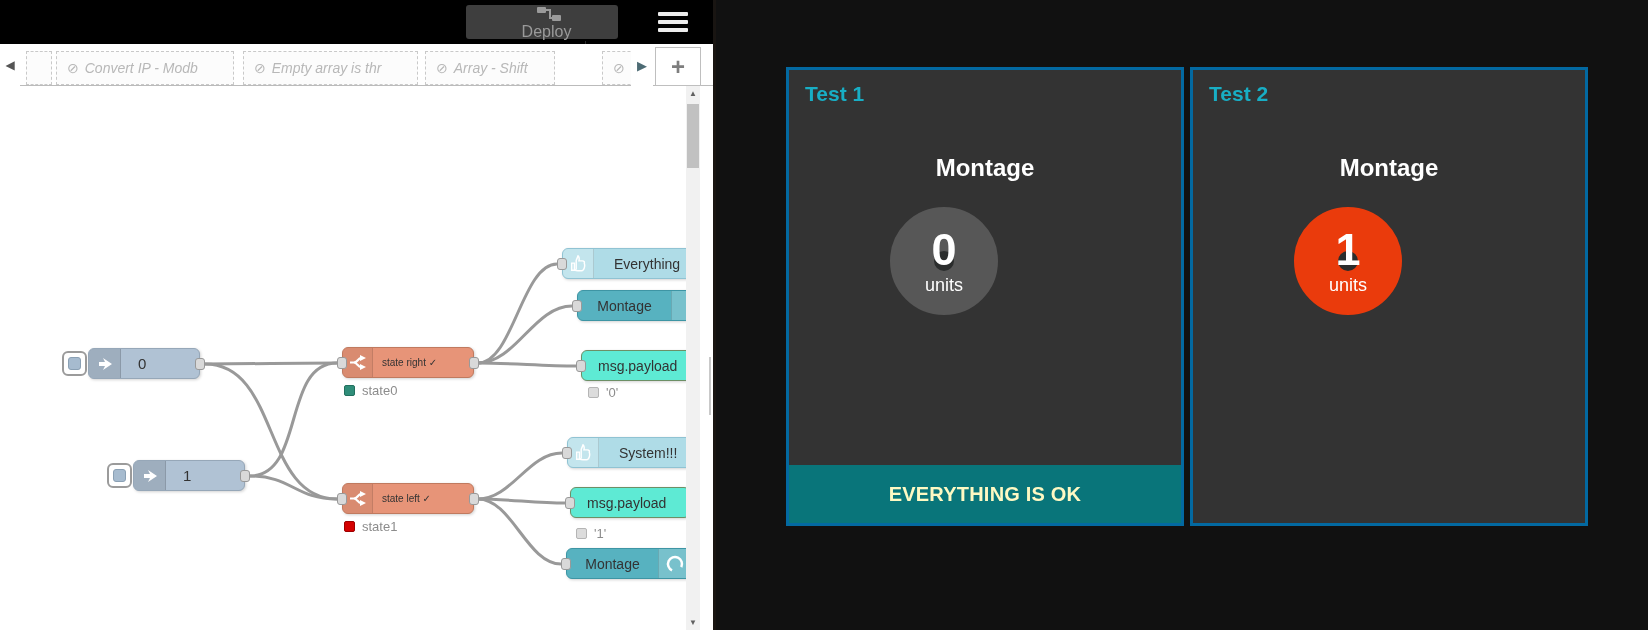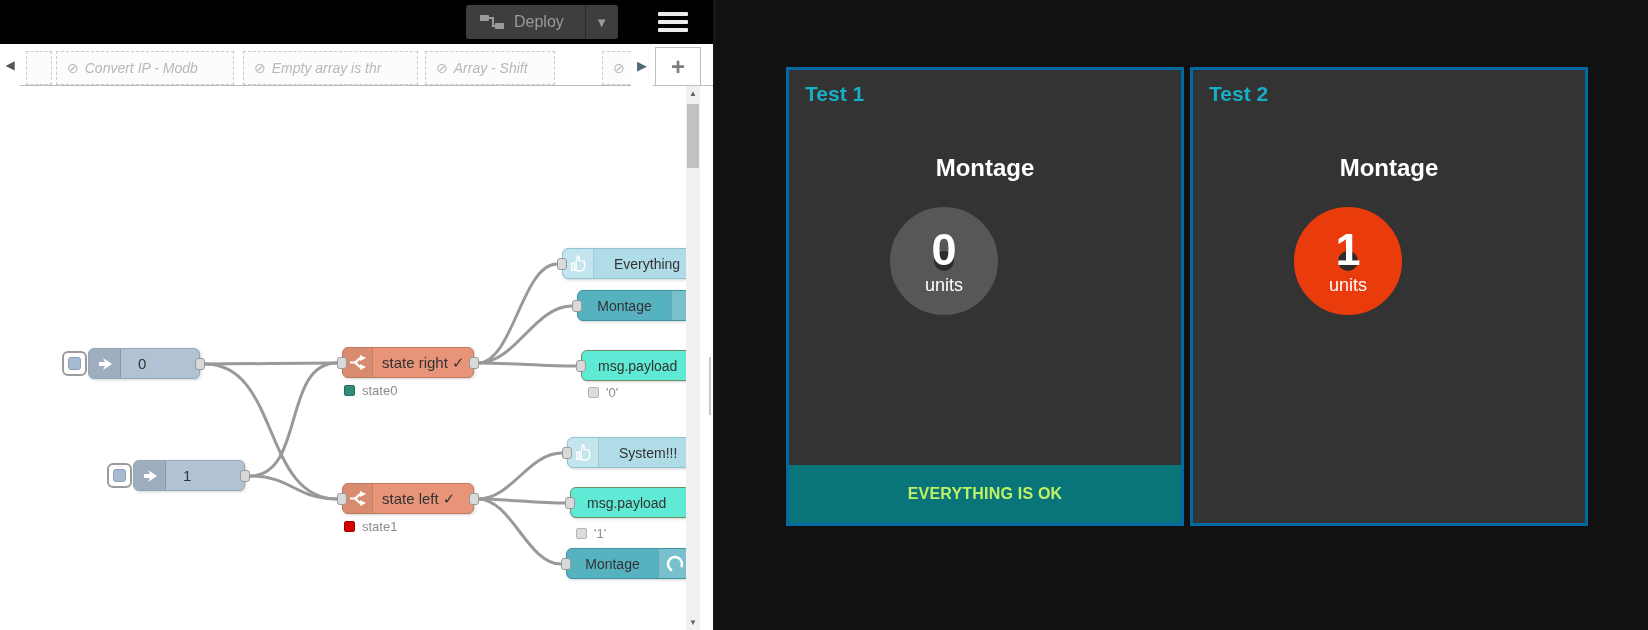--- a/index.html
+++ b/index.html
@@ -5,21 +5,21 @@
   * { box-sizing: border-box; margin: 0; padding: 0; }
   html,body { width:1648px; height:630px; overflow:hidden; background:#101010;
               font-family:"Liberation Sans", sans-serif; }
   #stage { position:relative; width:1648px; height:630px; }
 
   
   #editor { position:absolute; left:0; top:0; width:713px; height:630px; background:#fff; }
 
   .nr-header { position:absolute; left:0; top:0; width:713px; height:44px; background:#000; }
   .deploy-btn { position:absolute; left:466px; top:5px; width:152px; height:34px;
-                background:#3e3e3e; border-radius:3px; display:flex; align-items:center; cursor:pointer; }
+                background:#3e3e3e; border-radius:3px; display:flex; align-items:center; cursor:pointer;flex-direction:column; }
   .deploy-btn .dp-icon { margin-left:13px; display:flex; align-items:center; }
   .deploy-btn .dp-label { color:#9a9a9a; font-size:16px; margin-left:9px; }
   .deploy-caret { margin-left:auto; padding:0 10px 0 9px; border-left:1px solid #2c2c2c;
                   color:#9a9a9a; font-size:13px; height:34px; display:flex; align-items:center; }
   .hamburger { position:absolute; left:658px; top:12px; width:30px; cursor:pointer; }
   .hamburger div { width:30px; height:4px; background:#ececec; border-radius:1px; margin-bottom:4px; }
 
   .nr-tabbar { position:absolute; left:0; top:44px; width:713px; height:42px; background:#fff;
                border-bottom:1px solid #bbb; }
   .tab-scroll-left { position:absolute; left:0; top:44px; width:20px; height:42px; background:#fff;
@@ -55,21 +55,21 @@
 
   .n-inject { background:#b0c2d4; border-color:#96a7b8; width:112px; }
   .n-inject .icon-sec { width:32px; background:rgba(0,0,0,.10); }
   .n-inject .lbl { padding-left:17px; font-size:15px; }
   .inj-btn { position:absolute; width:25px; height:25px; background:#fff; border:2px solid #9b9b9b;
              border-radius:6px; display:flex; align-items:center; justify-content:center; z-index:2; cursor:pointer; }
   .inj-btn div { width:13px; height:13px; background:#a6bbcf; border:1px solid #8aa0b4; border-radius:3px; }
 
   .n-switch { background:#e79478; border-color:#c07a5f; width:132px; }
   .n-switch .icon-sec { width:30px; background:rgba(0,0,0,.06); border-right:1px solid rgba(0,0,0,.10); border-radius:5px 0 0 5px; }
-  .n-switch .lbl { padding-left:9px; font-size:15px; }
+  .n-switch .lbl { padding-left:9px; font-size:10px; }
 
   .n-ui { background:#afdce7; border-color:#90c3d3; }
   .n-ui .icon-sec { width:31px; background:rgba(255,255,255,.25); }
   .n-ui .lbl { padding-left:20px; }
 
   .n-gauge { background:#57b2c0; border-color:#3e95a4; }
   .n-gauge .icon-sec { background:rgba(255,255,255,.20); }
   .n-gauge .lbl { flex:1; text-align:center; }
 
   .n-debug { background:#5eead4; border-color:#6d8f66; width:120px; }
@@ -103,21 +103,21 @@
   .card-title { position:absolute; left:16px; top:12px; color:#18aec5; font-size:21px; font-weight:700; }
   .widget-title { position:absolute; left:0; top:84px; width:100%; text-align:center;
                   color:#fff; font-size:24px; font-weight:700; }
   .donut { position:absolute; left:101px; top:137px; width:108px; height:108px; border:44px solid #575757;
            border-radius:50%; background:#2b2d2d; display:flex; flex-direction:column;
            align-items:center; justify-content:center; }
   .donut .val   { color:#fff; font-size:45px; font-weight:700; line-height:1; }
   .donut .units { color:#fff; font-size:18px; margin-top:3px; }
   .status-banner { position:absolute; left:0; bottom:0; width:100%; height:58px; background:#09757a;
                    display:flex; align-items:center; justify-content:center; }
-  .status-banner span { color:#bef264; font-size:16px; font-weight:700; letter-spacing:.2px; }
+  .status-banner span { color:#fef9c3; font-size:20px; font-weight:700; letter-spacing:.2px; }
 </style>
 </head>
 <body>
 
 <div id="stage">
 
   <div id="editor">
 
     <div class="nr-header">
       <div class="deploy-btn">

